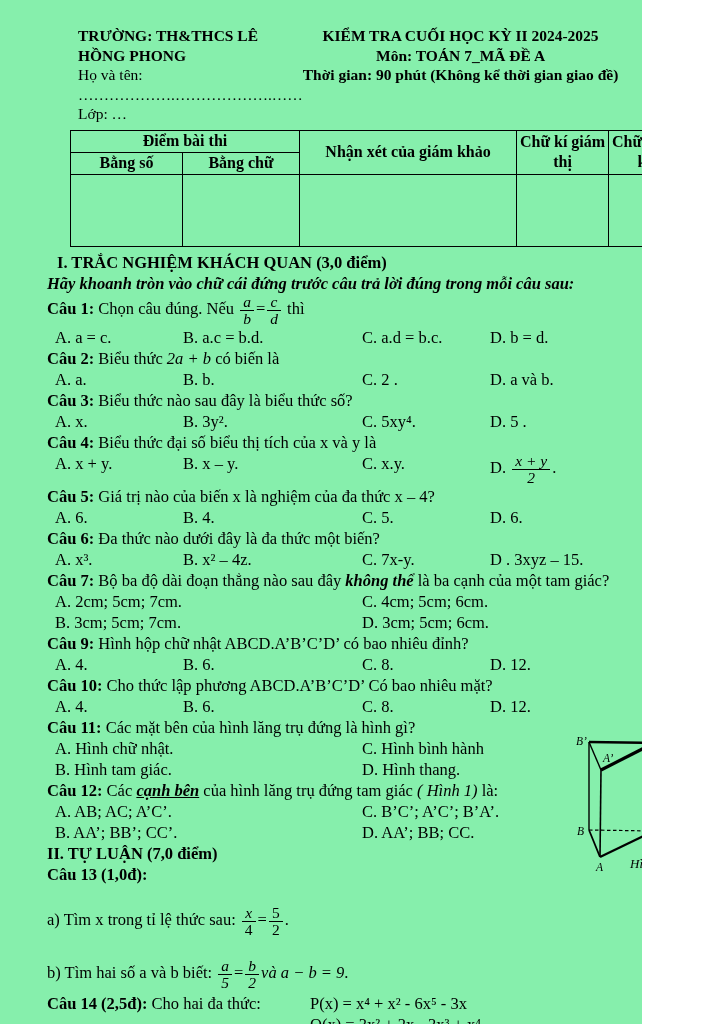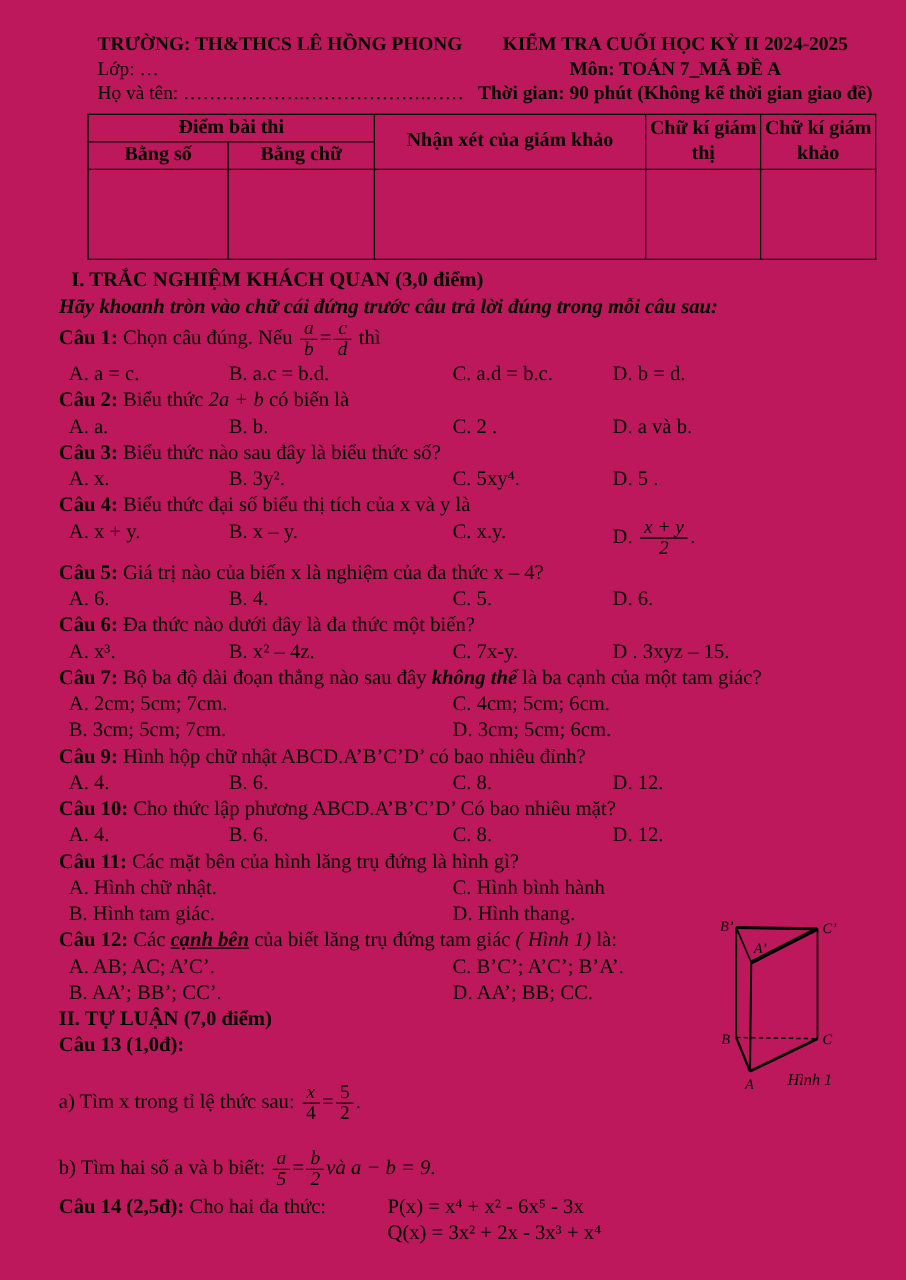--- a/index.html
+++ b/index.html
@@ -1,16 +1,16 @@
 <!DOCTYPE html>
 <html><head>
 <meta charset="utf-8">
 <style>
   html,body{margin:0;padding:0;background:#fff;}
-  .page{position:relative;width:725px;height:1024px;background:#be185d;color:#000;
+  .page{position:relative;width:642px;height:1024px;background:#86efac;color:#000;
         font-family:"Liberation Serif","DejaVu Serif",serif;font-size:16.5px;line-height:21px;overflow:hidden;}
   .content{padding:26px 27px 0 47px;}
   .b{font-weight:bold;}
   .i{font-style:italic;}
   .bi{font-weight:bold;font-style:italic;}
   .biu{font-weight:bold;font-style:italic;text-decoration:underline;}
   
   .header{display:flex;font-size:15.5px;line-height:19.5px;}
   .h-left{width:330px;padding-left:31px;}
   .h-right{flex:1;text-align:center;font-weight:bold;white-space:nowrap;}
@@ -40,22 +40,22 @@
 </style>
 </head>
 <body>
 
 <div class="page">
   <div class="content">
 
     <div class="header">
       <div class="h-left">
         <div class="b">TRƯỜNG: TH&amp;THCS LÊ HỒNG PHONG</div>
+        <div>Họ và tên: ……………….……………….……</div>
         <div>Lớp: …</div>
-        <div>Họ và tên: ……………….……………….……</div>
       </div>
       <div class="h-right">
         <div>KIỂM TRA CUỐI HỌC KỲ II 2024-2025</div>
         <div>Môn: TOÁN 7_MÃ ĐỀ A</div>
         <div>Thời gian: 90 phút (Không kể thời gian giao đề)</div>
       </div>
     </div>
 
     <table class="score">
       <colgroup>
@@ -224,21 +224,21 @@
         <span>B. Hình tam giác.</span>
         <span>D. Hình thang.</span>
       </div>
     </div>
 
     <div class="q">
       <div class="stmt">
         <span class="b">Câu 12:</span>
         <span>Các</span>
         <span class="biu">cạnh bên</span>
-        <span>của biết lăng trụ đứng tam giác</span>
+        <span>của hình lăng trụ đứng tam giác</span>
         <span class="i">( Hình 1)</span>
         <span>là:</span>
       </div>
       <div class="opts2">
         <span>A. AB; AC; A’C’.</span>
         <span>C. B’C’; A’C’; B’A’.</span>
         <span>B. AA’; BB’; CC’.</span>
         <span>D. AA’; BB; CC.</span>
       </div>
     </div>

